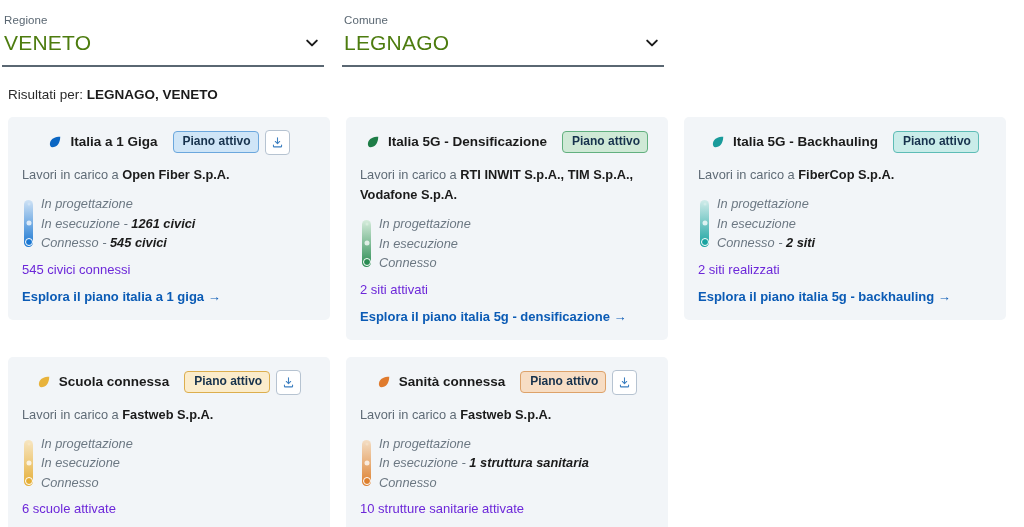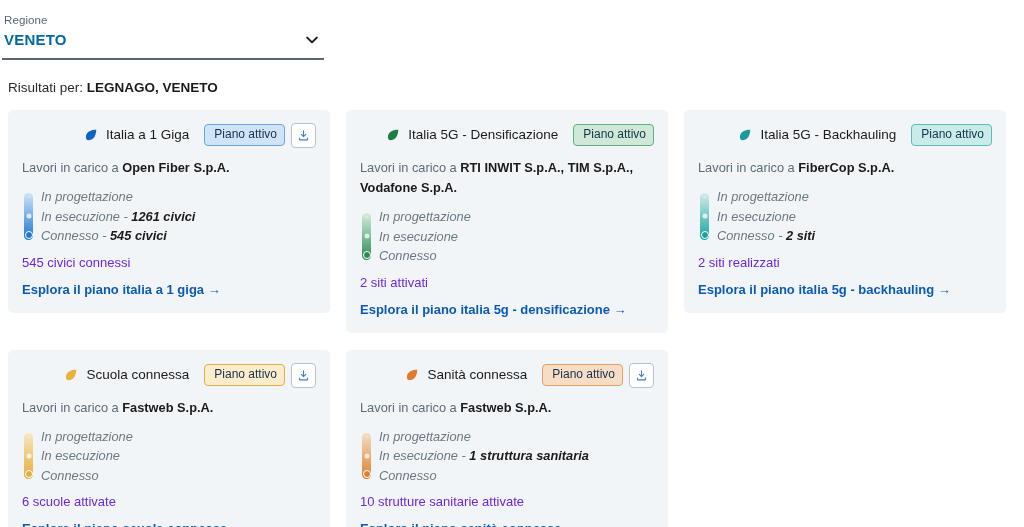--- a/index.html
+++ b/index.html
@@ -31,23 +31,23 @@
     padding: 4px 2px 2px 2px;
     letter-spacing: .1px;
   }
   .select-value-row {
     display: flex;
     align-items: center;
     justify-content: space-between;
     padding: 1px 4px 6px 2px;
   }
   .select-value {
-    font-size: 15px;
-    font-weight: bold;
-    color: #0369a1;
+    font-size: 21px;
+    font-weight: normal;
+    color: #4d7c0f;
     letter-spacing: .2px;
   }
   .chev {
     width: 16px; height: 16px;
     display: block;
     flex: 0 0 auto;
   }
 
   
   .results-line {
@@ -69,23 +69,24 @@
   .card {
     width: 322px;
     background: #f2f5f8;
     border-radius: 5px;
     padding: 13px 14px 14px 14px;
     position: relative;
   }
   .card-head {
     display: flex;
     align-items: flex-start;
-    justify-content: flex-end;
+    justify-content: center;
     gap: 6px;
     min-height: 26px;
+    font-weight: bold;
   }
   .title-wrap {
     display: flex;
     align-items: center;
     gap: 8px;
     flex-wrap: wrap;
     padding-top: 1px;
   }
   .leaf {
     width: 14px; height: 14px;
@@ -185,20 +186,29 @@
   <div class="filters" id="filters">
       <div class="select-field">
         <div class="select-label">Regione</div>
         <div class="select-value-row">
           <span class="select-value">VENETO</span>
           <span class="chev"><svg viewBox="0 0 16 16" width="16" height="16">
               <path d="M3.2 5.6 L8 10.4 L12.8 5.6" fill="none" stroke="#1b1b1b" stroke-width="2" stroke-linecap="round" stroke-linejoin="round"></path>
             </svg></span>
         </div>
       </div>
+      <div class="select-field">
+        <div class="select-label">Comune</div>
+        <div class="select-value-row">
+          <span class="select-value">LEGNAGO</span>
+          <span class="chev"><svg viewBox="0 0 16 16" width="16" height="16">
+              <path d="M3.2 5.6 L8 10.4 L12.8 5.6" fill="none" stroke="#1b1b1b" stroke-width="2" stroke-linecap="round" stroke-linejoin="round"></path>
+            </svg></span>
+        </div>
+      </div>
     </div>
 
   <div class="results-line">
     <span>Risultati per:</span>
     <b>LEGNAGO, VENETO</b>
   </div>
 
   <div class="grid" id="grid">
       <div class="card"><div class="card-head">
           <div class="title-wrap">

